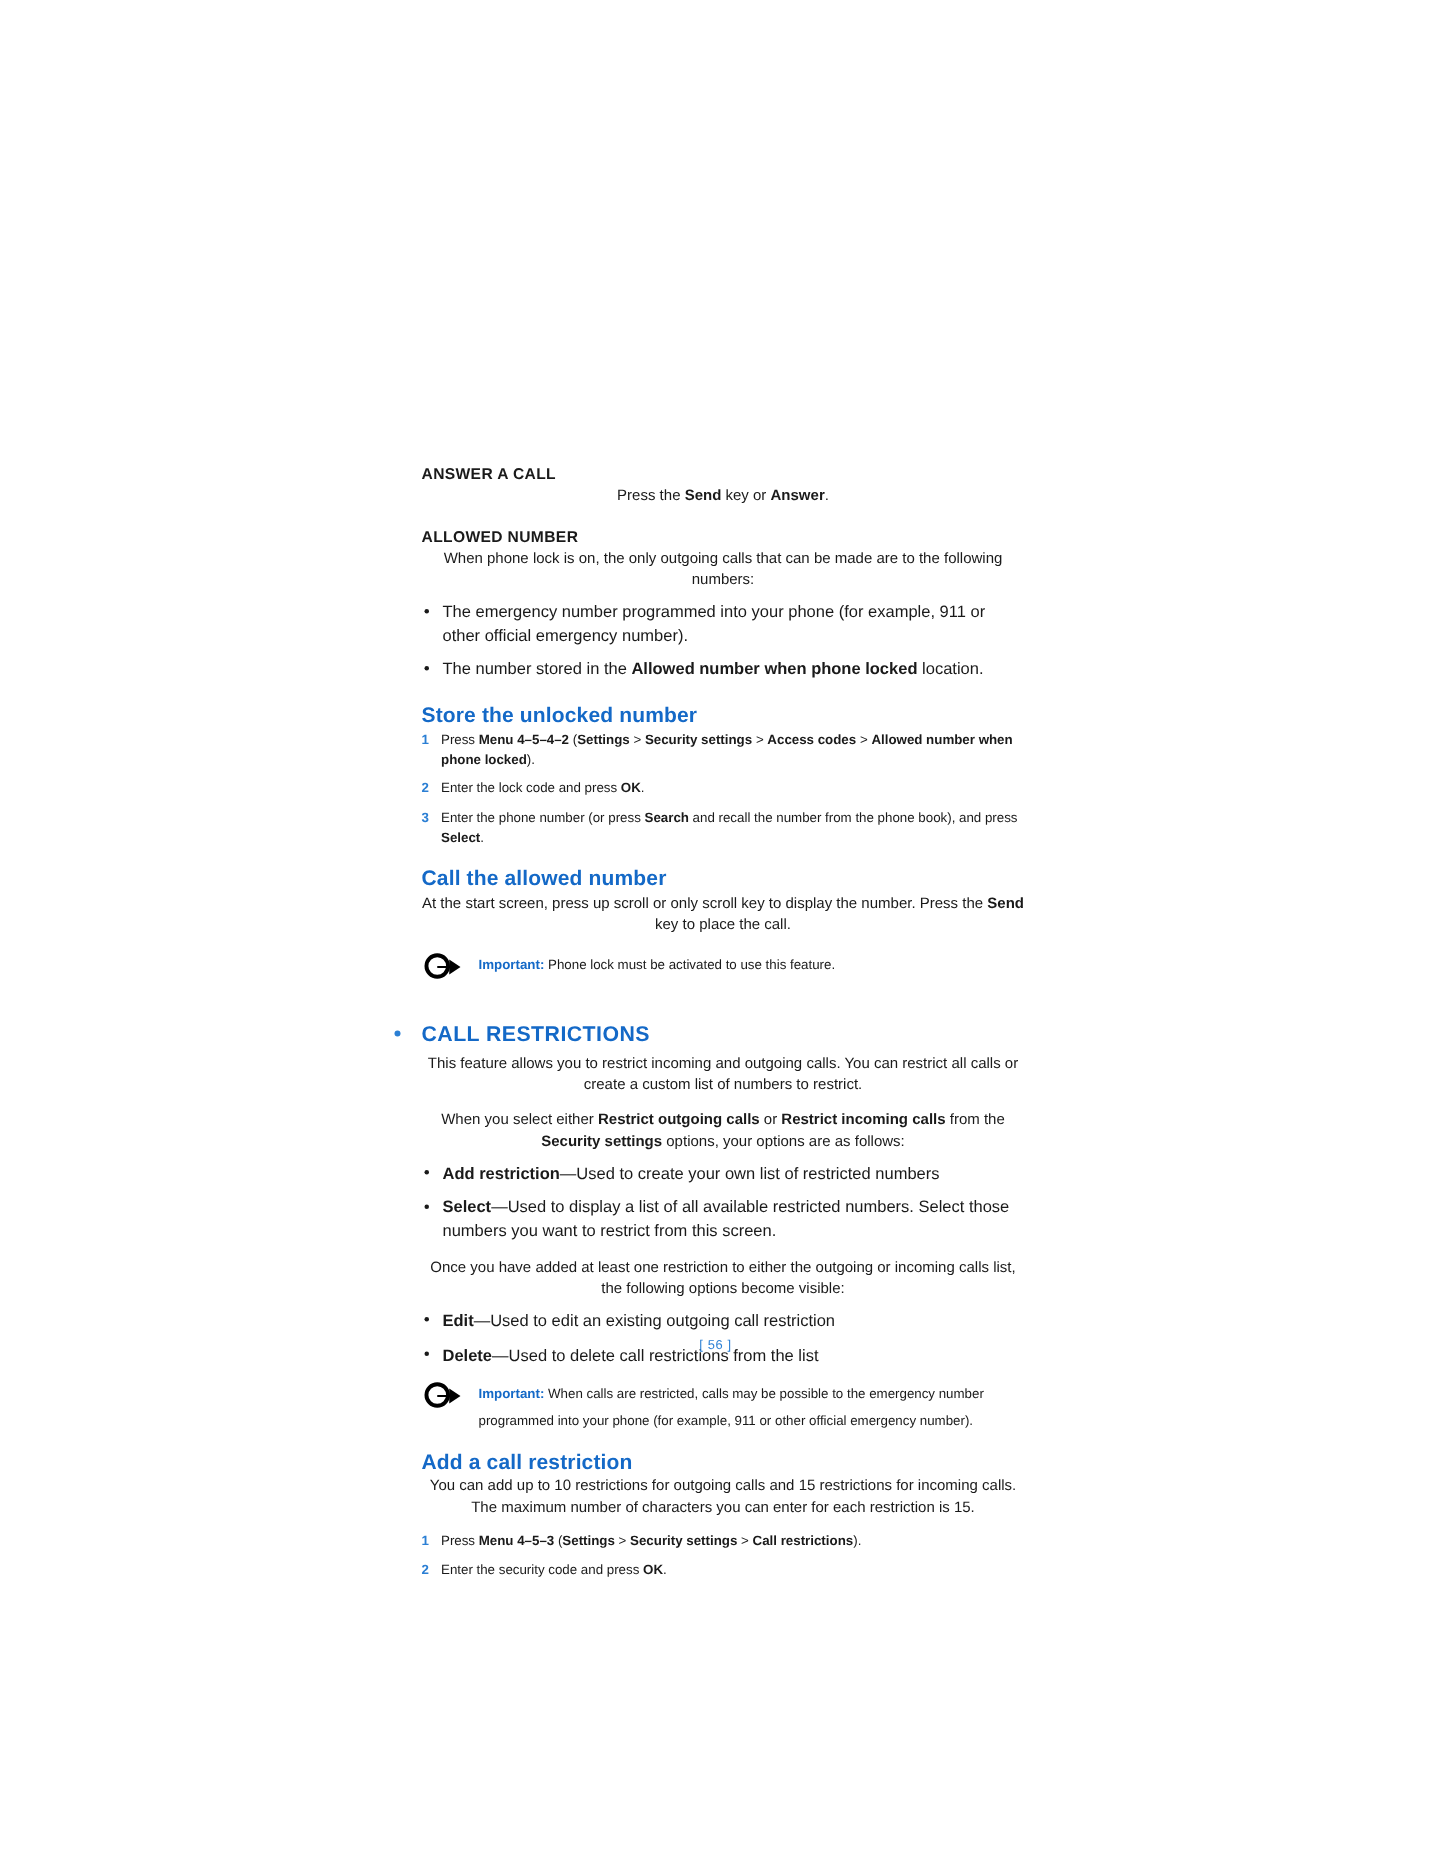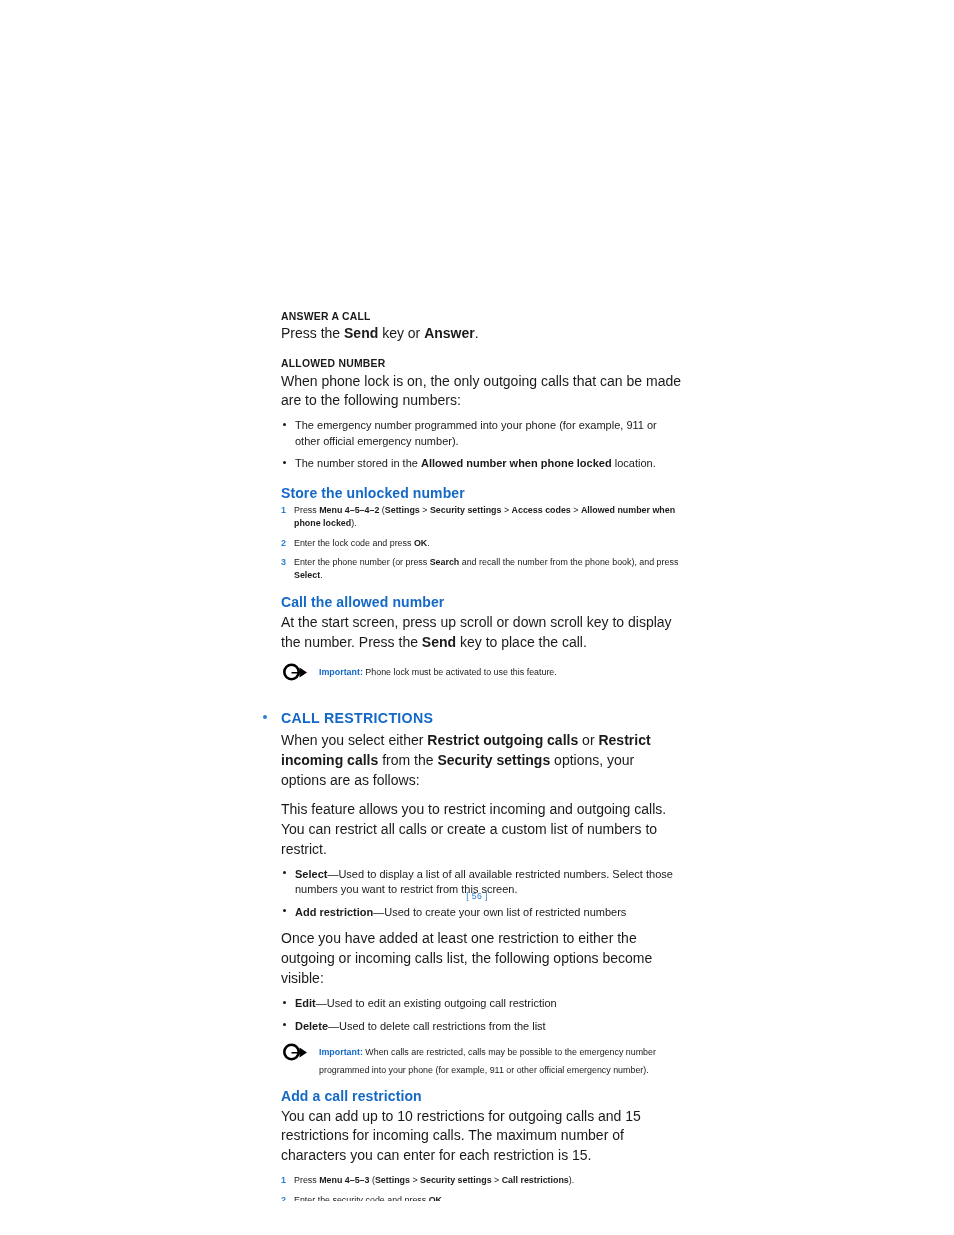--- a/index.html
+++ b/index.html
@@ -69,25 +69,25 @@
     background: #2b7fd4;
   }
   .sec-head .sec-title {
     font-size: 14.2px;
     font-weight: bold;
     color: #1469c7;
     letter-spacing: 0.3px;
   }
 
   p.body {
-    font-size: 14px;
+    font-size: 10px;
     line-height: 1.42;
     margin: 0 0 0 0;
     color: #1a1a1a;
-    text-align: left;
+    text-align: center;
   }
   p.body + p.body { margin-top: 9px; }
 
   
   ul.bullets {
     list-style: none;
     margin: 7px 0 0 0;
     padding: 0;
   }
   ul.bullets li {
@@ -210,54 +210,54 @@
         <span>Enter the lock code and press </span><b>OK</b><span>.</span>
       </li>
       <li>
         <span class="num">3</span>
         <span>Enter the phone number (or press </span><b>Search</b><span> and recall the number from the phone book), and press </span><b>Select</b><span>.</span>
       </li>
     </ol>
 
     <h4 class="h-blue">Call the allowed number</h4>
     <p class="body">
-      <span>At the start screen, press up scroll or down scroll key to display the number. Press the </span><b>Send</b><span> key to place the call.</span>
+      <span>At the start screen, press up scroll or only scroll key to display the number. Press the </span><b>Send</b><span> key to place the call.</span>
     </p>
 
     <div class="important">
       <span class="imp-icon">
         <svg viewBox="0 0 26 20" width="26" height="20" aria-hidden="true">
           <circle cx="9.5" cy="10" r="7.2" fill="none" stroke="#000000" stroke-width="2.6"></circle>
           <path d="M9.5 6.6 L9.5 10 L17.5 10 L17.5 5.6 L25 10.6 L17.5 15.6 L17.5 11.4 L9.5 11.4 Z" fill="#000000"></path>
         </svg>
       </span>
       <span class="imp-text">
         <span class="imp-label">Important:</span><span> Phone lock must be activated to use this feature.</span>
       </span>
     </div>
 
     <div class="sec-head">
       <span class="sec-bullet"></span>
       <span class="sec-title">CALL RESTRICTIONS</span>
     </div>
 
+    <p class="body">This feature allows you to restrict incoming and outgoing calls. You can restrict all calls or create a custom list of numbers to restrict.</p>
+
     <p class="body">
       <span>When you select either </span><b>Restrict outgoing calls</b><span> or </span><b>Restrict incoming calls</b><span> from the </span><b>Security settings</b><span> options, your options are as follows:</span>
     </p>
 
-    <p class="body">This feature allows you to restrict incoming and outgoing calls. You can restrict all calls or create a custom list of numbers to restrict.</p>
-
     <ul class="bullets">
       <li>
         <span class="li-dot"></span>
+        <b>Add restriction</b><span>—Used to create your own list of restricted numbers</span>
+      </li>
+      <li>
+        <span class="li-dot"></span>
         <b>Select</b><span>—Used to display a list of all available restricted numbers. Select those numbers you want to restrict from this screen.</span>
-      </li>
-      <li>
-        <span class="li-dot"></span>
-        <b>Add restriction</b><span>—Used to create your own list of restricted numbers</span>
       </li>
     </ul>
 
     <p class="body" style="margin-top:9px;">Once you have added at least one restriction to either the outgoing or incoming calls list, the following options become visible:</p>
 
     <ul class="bullets">
       <li>
         <span class="li-dot"></span>
         <b>Edit</b><span>—Used to edit an existing outgoing call restriction</span>
       </li>

